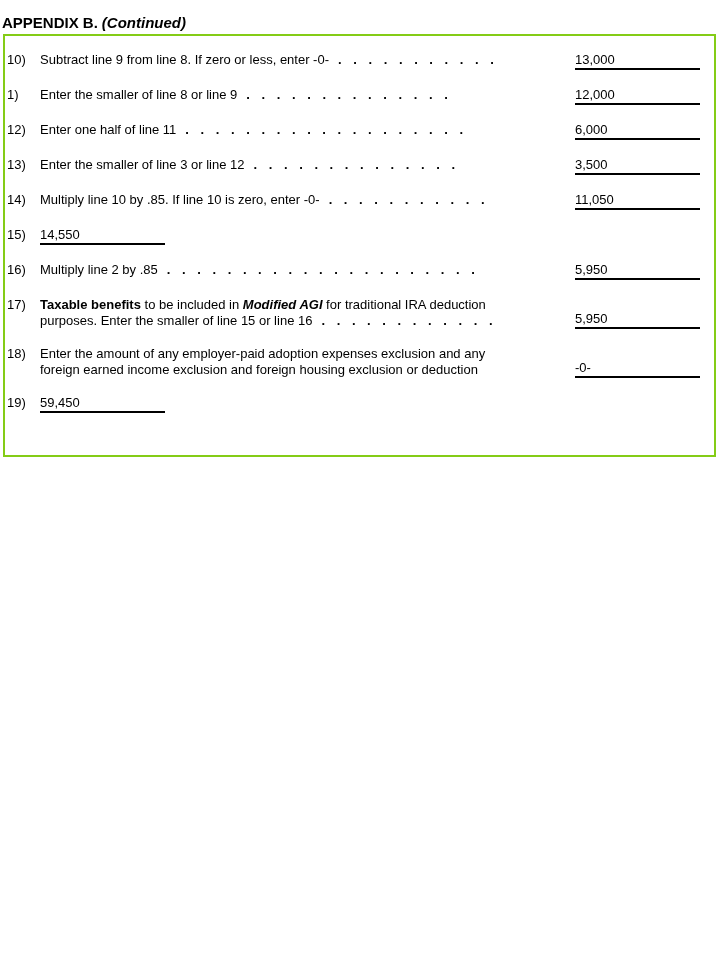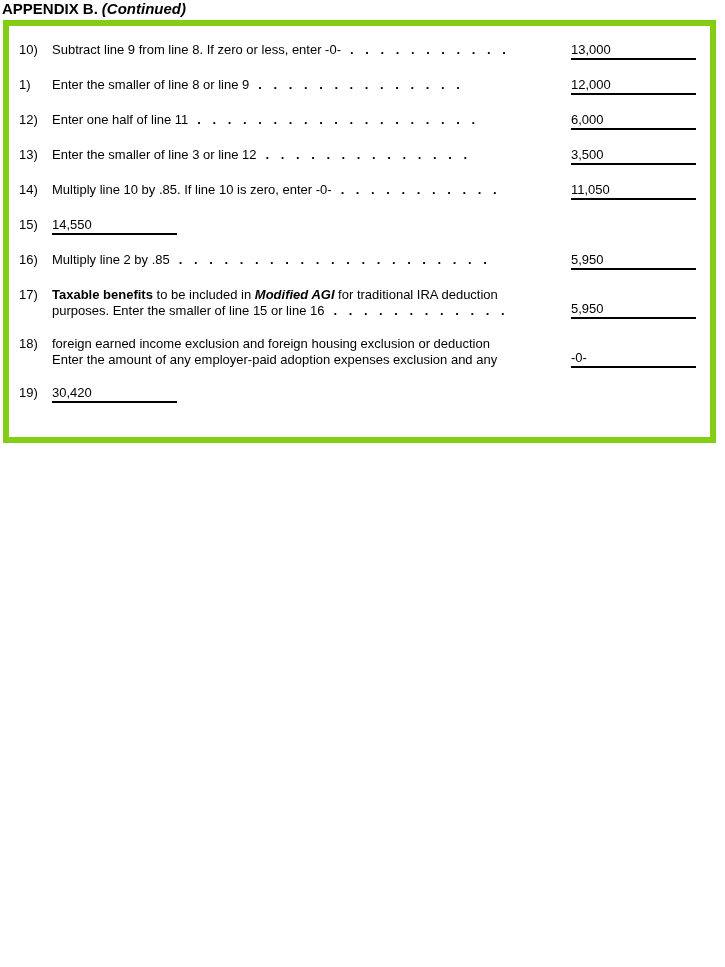--- a/index.html
+++ b/index.html
@@ -10,37 +10,37 @@
   body {
     width: 725px;
     height: 967px;
     font-family: "Liberation Sans", sans-serif;
     font-size: 13px;
     line-height: 16px;
     color: #000000;
     overflow: hidden;
   }
   .page-title {
-    margin: 0 0 3px 2px;
+    margin: 14px 0 3px 2px;
     font-size: 15px;
     line-height: 17px;
     font-weight: bold;
     white-space: nowrap;
   }
   .page-title .cont {
     font-style: italic;
     margin-left: 4px;
   }
   .worksheet-box {
     box-sizing: border-box;
     margin-left: 3px;
     width: 713px;
     height: 423px;
-    border: 6px solid #84cc16;
-    padding: 16px 14px 0 10px;
+    border: 2px solid #84cc16;
+    padding: 16px 14px 0 2px;
     overflow: hidden;
   }
   .row {
     display: flex;
     align-items: flex-start;
     margin-bottom: 17px;
   }
   .num {
     width: 33px;
     flex: 0 0 33px;
@@ -137,24 +137,24 @@
     <div class="desc">
       <div class="line"><span class="p-b">Taxable benefits</span><span> to be included in </span><span class="p-bi">Modified AGI</span><span> for traditional IRA deduction</span></div>
       <div class="line"><span>purposes. Enter the smaller of line 15 or line 16</span><span class="leader">. . . . . . . . . . . .</span></div>
     </div>
     <div class="amount">5,950</div>
   </div>
 
   <div class="row">
     <div class="num">18)</div>
     <div class="desc">
+      <div class="line"><span>Enter the amount of any employer-paid adoption expenses exclusion and any</span></div>
       <div class="line"><span>foreign earned income exclusion and foreign housing exclusion or deduction</span></div>
-      <div class="line"><span>Enter the amount of any employer-paid adoption expenses exclusion and any</span></div>
     </div>
     <div class="amount">-0-</div>
   </div>
 
   <div class="row">
     <div class="num">19)</div>
-    <div class="amount">30,420</div>
+    <div class="amount">59,450</div>
   </div>
 
 </div>
 
 </body></html>

